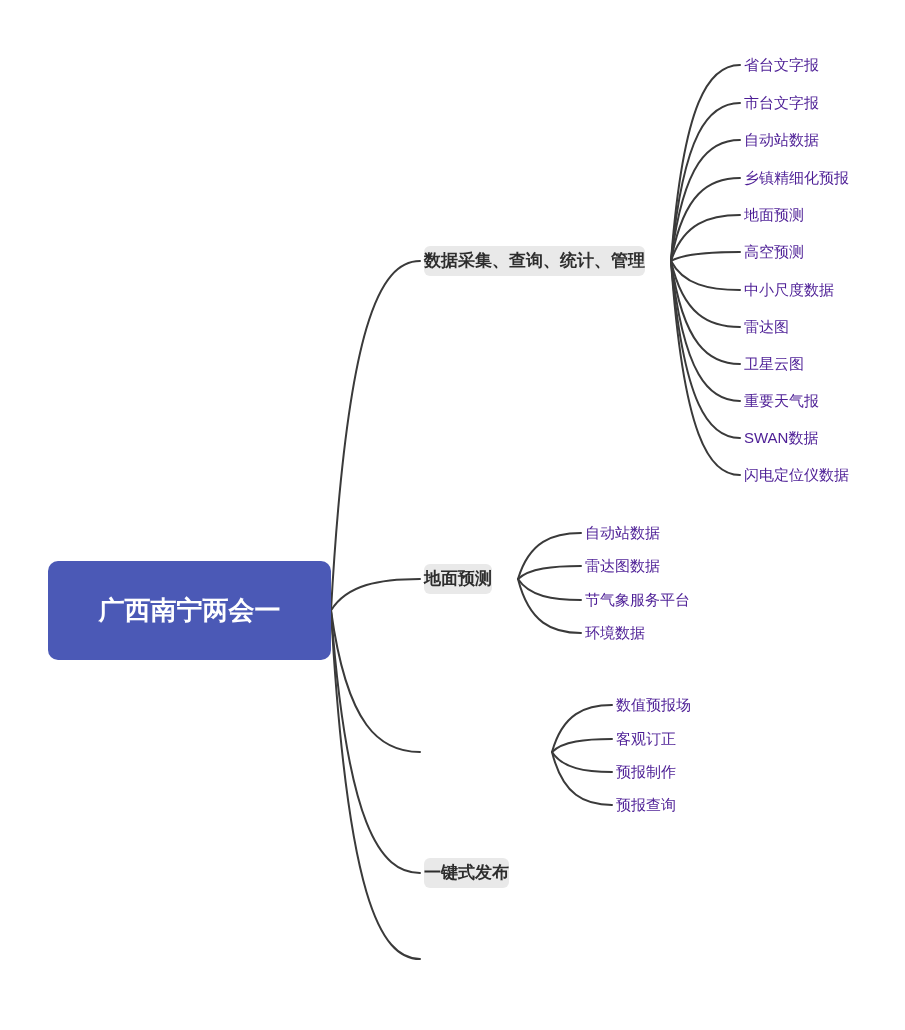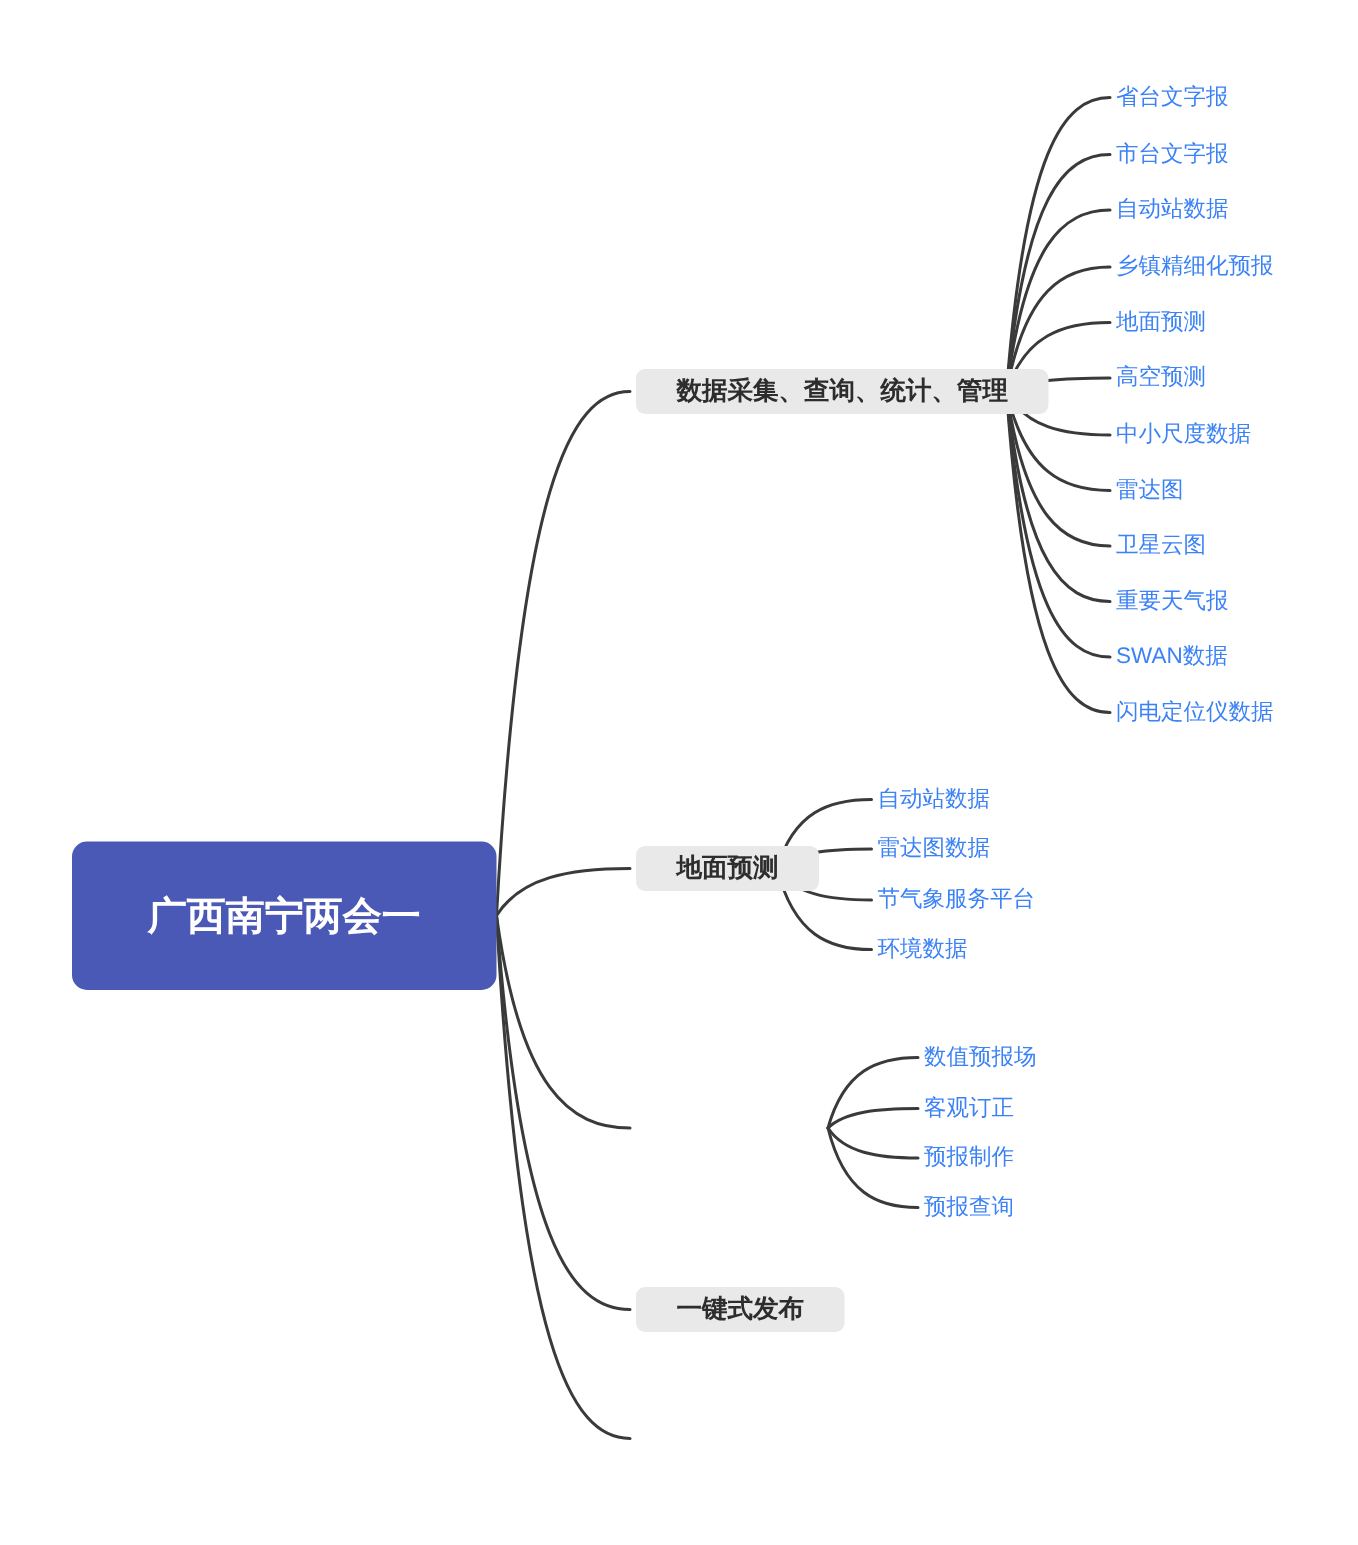--- a/index.html
+++ b/index.html
@@ -29,27 +29,27 @@
     cursor: default;
   }
   .branch {
     position: absolute;
     background: #e9e9e9;
     border-radius: 6px;
     color: #2d2d2d;
     font-weight: bold;
     font-size: 17px;
     line-height: 20px;
-    padding: 5px 27px;
+    padding: 5px 0;
     white-space: nowrap;
     cursor: default;
   }
   .leaf {
     position: absolute;
-    color: #3b82f6;
+    color: #4c1d95;
     font-size: 15px;
     font-weight: 500;
     line-height: 20px;
     height: 20px;
     white-space: nowrap;
     cursor: default;
   }
 </style>
 </head>
 <body>

